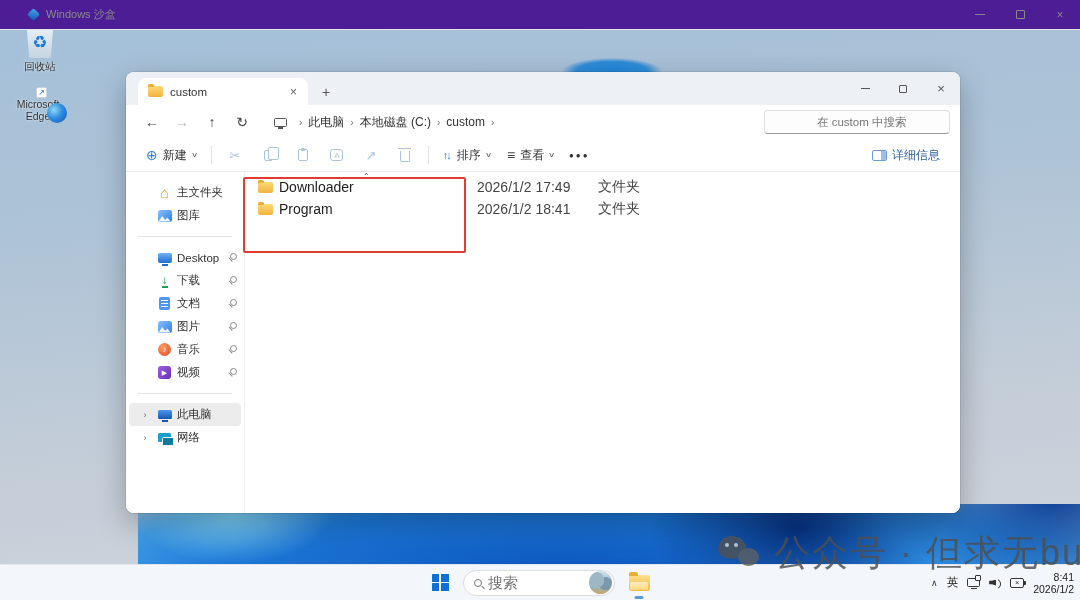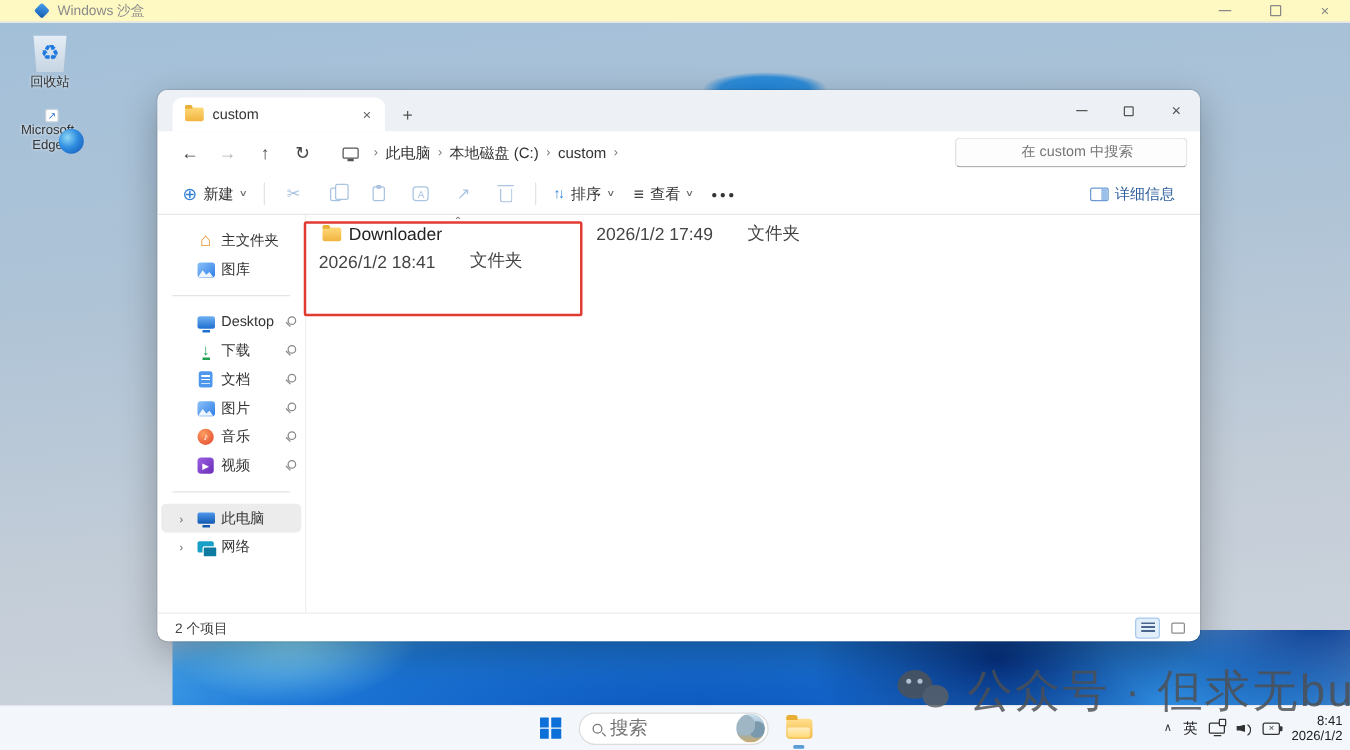--- a/index.html
+++ b/index.html
@@ -1,21 +1,21 @@
 <!DOCTYPE html>
 <html><head>
 <meta charset="utf-8">
 <style>
   * { margin:0; padding:0; box-sizing:border-box; }
   html,body { width:1080px; height:600px; overflow:hidden; }
   body { font-family:"Liberation Sans","DejaVu Sans",sans-serif; font-size:12px; color:#222; }
   .screen { position:relative; width:1080px; height:600px; background:#fff; overflow:hidden; }
 
   
-  .host-titlebar { position:absolute; left:0; top:0; width:1080px; height:18px; background:#fef9c3; border-bottom:1px solid #e3e3e3; display:flex; align-items:center; z-index:5; }
+  .host-titlebar { position:absolute; left:0; top:0; width:1080px; height:30px; background:#4c1d95; border-bottom:1px solid #e3e3e3; display:flex; align-items:center; z-index:5; }
   .host-icon { width:11px; height:11px; margin-left:28px; margin-right:7px; background:linear-gradient(145deg,#4aa3ef,#1258b0); transform:rotate(45deg) scale(.82); border-radius:2px; }
   .host-title { font-size:11px; color:#8a8a8a; }
   .host-controls { margin-left:auto; display:flex; height:100%; }
   .host-btn { width:40px; height:100%; display:flex; align-items:center; justify-content:center; color:#777; }
   .glyph-min { width:10px; height:0; border-top:1.2px solid #888; }
   .glyph-max { width:9px; height:9px; border:1.2px solid #888; border-radius:1px; }
   .glyph-close { font-size:12px; color:#888; line-height:1; }
 
   
   .desktop { position:absolute; left:0; top:18px; width:1080px; height:546px;
@@ -409,39 +409,32 @@
               <div class="file-row">
                 <span class="cell cell-name">
                   <span class="folder-ic"></span>
                   <span>Downloader</span>
                 </span>
                 <span class="cell cell-date">2026/1/2 17:49</span>
                 <span class="cell cell-type">文件夹</span>
                 <span class="cell cell-size"></span>
               </div>
               <div class="file-row">
+                <span class="cell cell-name">
+                  <span class="folder-ic"></span>
+                  <span>Program</span>
+                </span>
                 <span class="cell cell-date">2026/1/2 18:41</span>
                 <span class="cell cell-type">文件夹</span>
                 <span class="cell cell-size"></span>
               </div>
             </div>
         </div>
       </div>
 
-      <div class="statusbar">
-        <span class="status-count">2 个项目</span>
-        <div class="view-toggles">
-          <span class="vt active">
-              <span class="vt-details-ic"></span>
-            </span>
-          <span class="vt">
-              <span class="vt-thumb-ic"></span>
-            </span>
-        </div>
-      </div>
     </div>
 
     <div class="red-annotation"></div>
   </div>
 
   <div class="watermark">
     <span class="wm-icon">
       <span class="wm-eye e1"></span>
       <span class="wm-eye e2"></span>
     </span>

